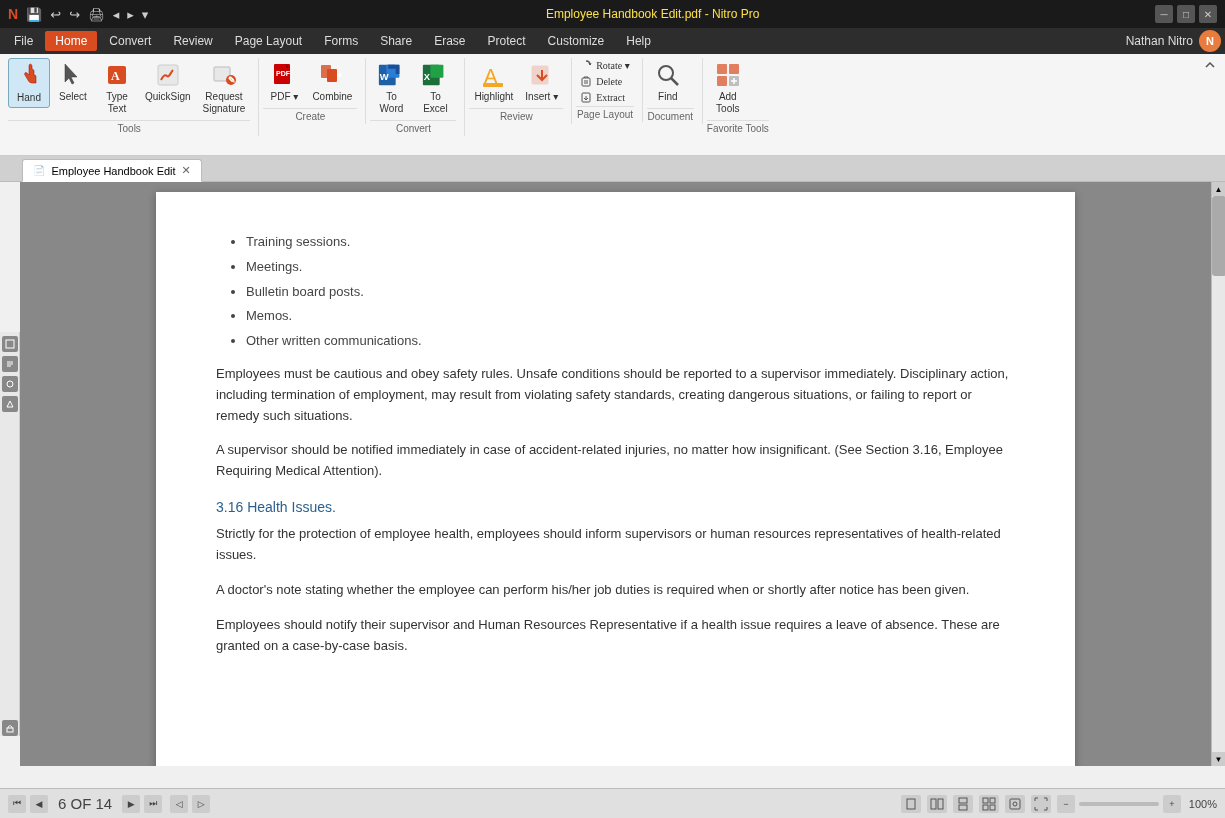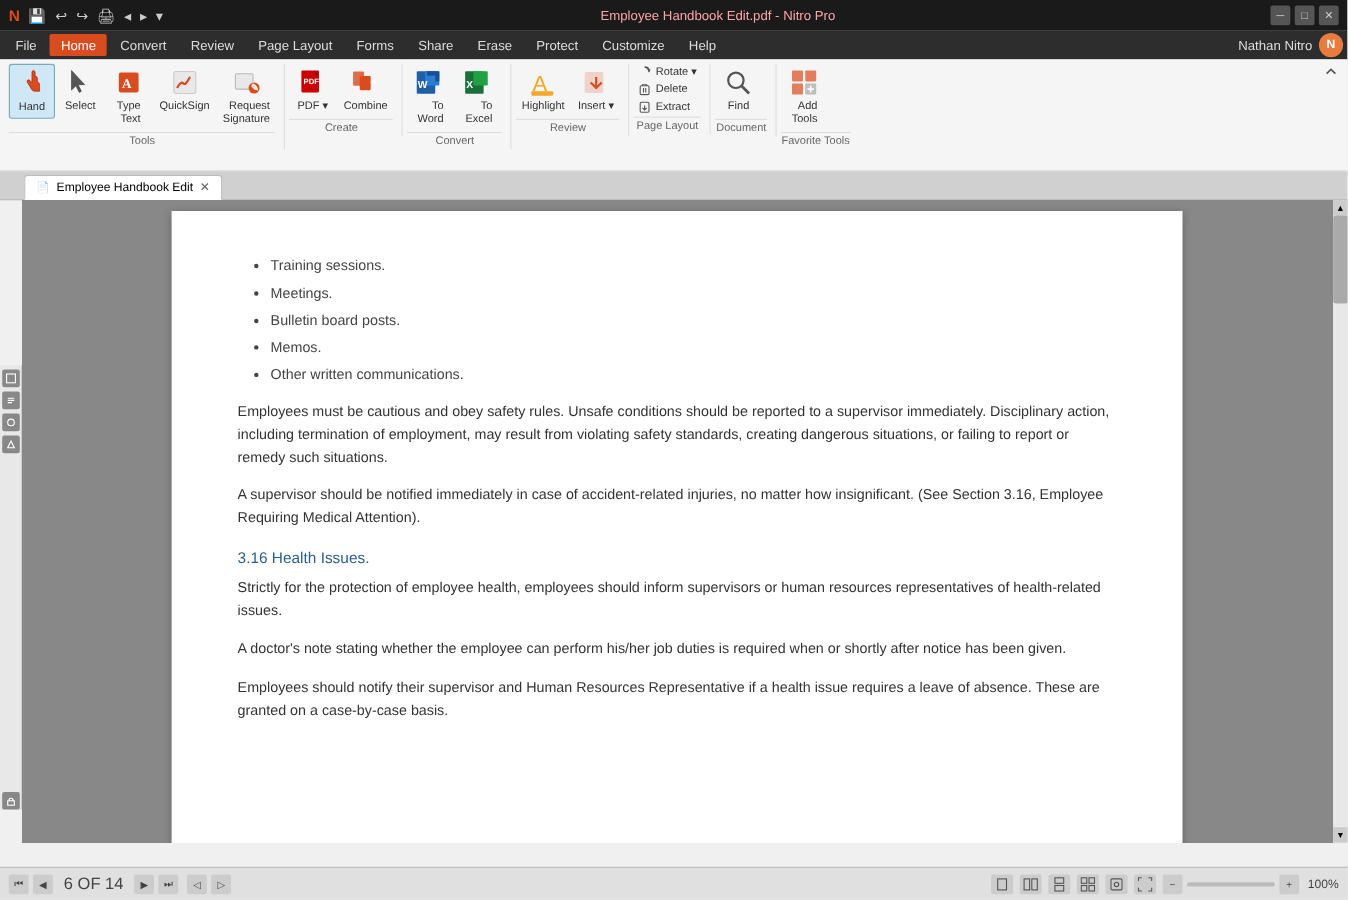--- a/index.html
+++ b/index.html
@@ -11,21 +11,21 @@
       color: #ccc;
       height: 28px;
       display: flex;
       align-items: center;
       justify-content: space-between;
       padding: 0 8px;
       font-size: 12px;
     }
     .title-bar-left { display: flex; align-items: center; gap: 6px; }
     .title-bar-icons { display: flex; gap: 4px; }
-    .title-text { flex: 1; text-align: center; font-size: 12px; color: #fca5a5; }
+    .title-text { flex: 1; text-align: center; font-size: 12px; color: #fde047; }
     .window-controls { display: flex; gap: 4px; }
     .win-btn { width: 18px; height: 18px; background: #555; border-radius: 2px; display: flex; align-items: center; justify-content: center; cursor: pointer; font-size: 10px; color: #ccc; }
 
     
     .menu-bar {
       background: #2d2d2d;
       height: 26px;
       display: flex;
       align-items: center;
       padding: 0 4px;
@@ -99,21 +99,21 @@
       cursor: pointer;
       border-radius: 3px;
       min-width: 42px;
       font-size: 10px;
       color: #333;
       background: transparent;
       border: none;
       text-align: center;
     }
     .ribbon-btn .icon { width: 28px; height: 28px; margin-bottom: 2px; display: flex; align-items: center; justify-content: center; }
-    .ribbon-btn .btn-label { font-size: 10px; line-height: 1.2; text-align: right; }
+    .ribbon-btn .btn-label { font-size: 10px; line-height: 1.2; text-align: center; }
 
     
     .left-panel {
       position: absolute;
       left: 0;
       top: 150px;
       width: 20px;
       background: #e8e8e8;
       border-right: 1px solid #ccc;
       height: calc(100% - 150px - 30px);
@@ -417,21 +417,21 @@
             <path d="M14 9 L14 19 M9 14 L14 19 L19 14" stroke="#d84c20" stroke-width="2" fill="none"></path>
           </svg>
         </div>
         <span class="btn-label">Insert ▾</span>
       </div>
     </div>
     <div class="ribbon-group-label">Review</div>
   </div>
 
   <div class="ribbon-group">
-    <div style="display:flex; gap:4px; align-items:center;">
+    <div style="display:flex; gap:4px; align-items:center;font-family:Liberation Serif, serif;">
       <div style="display:flex; flex-direction:column; gap:2px;">
         <div class="ribbon-small-btn">
           <svg width="12" height="12" viewBox="0 0 12 12">
             <path d="M6 2 C8.5 2 10 3.5 10 6" stroke="#555" stroke-width="1.5" fill="none"></path>
             <path d="M9 4 L10 6 L11 4" stroke="#555" stroke-width="1" fill="none"></path>
           </svg>
           <span>Rotate ▾</span>
         </div>
         <div class="ribbon-small-btn">
           <svg width="12" height="12" viewBox="0 0 12 12">

